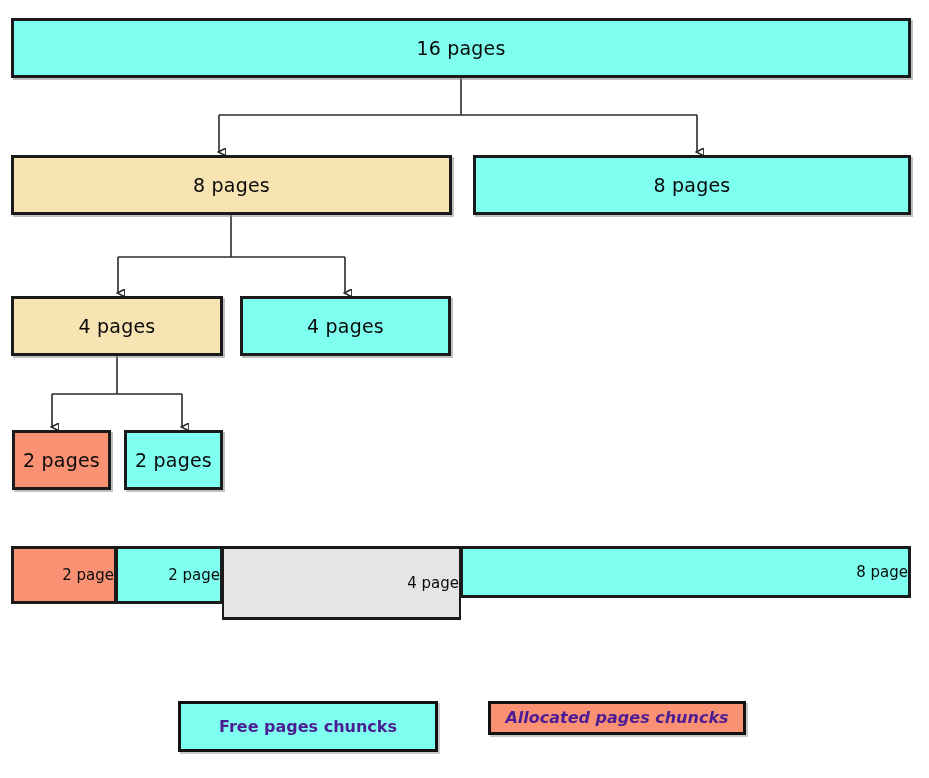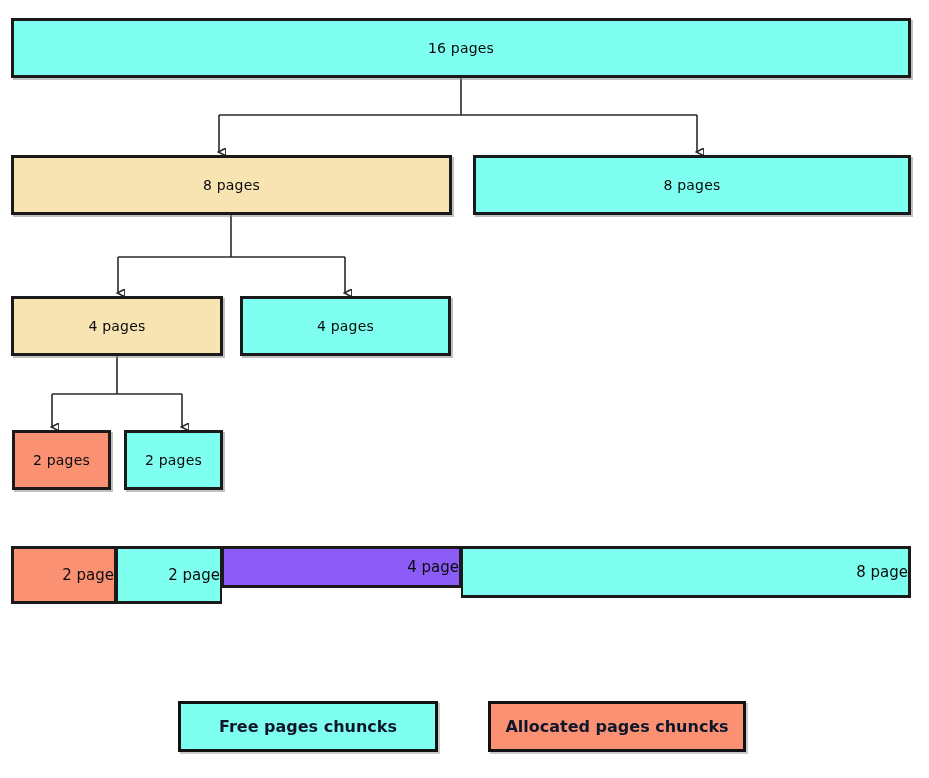--- a/index.html
+++ b/index.html
@@ -21,21 +21,21 @@
     height: 778px;
   }
   .node {
     position: absolute;
     box-sizing: border-box;
     border: 3px solid #1a1a1a;
     display: flex;
     align-items: center;
     justify-content: center;
     color: #0a0a0a;
-    font-size: 14px;
+    font-size: 19px;
     line-height: 1;
     letter-spacing: 0.2px;
     white-space: nowrap;
     box-shadow: 2px 2px 0 rgba(140,140,140,0.55);
   }
   .seg {
     position: absolute;
     box-sizing: border-box;
     border: 3px solid #1a1a1a;
     display: flex;
@@ -46,21 +46,21 @@
     line-height: 1;
     white-space: nowrap;
   }
   .legend-box {
     position: absolute;
     box-sizing: border-box;
     border: 3px solid #111111;
     display: flex;
     align-items: center;
     justify-content: center;
-    color: #0f172a;
+    color: #4c1d95;
     font-size: 16px;
     font-weight: bold;
     line-height: 1;
     white-space: nowrap;
     box-shadow: 2px 2px 0 rgba(150,150,150,0.5);
   }
   svg.edges {
     position: absolute;
     left: 0; top: 0;
     width: 929px;
@@ -123,29 +123,29 @@
         <span>2 pages</span>
       </div>
     </div>
   <div id="bar-layer">
       <div class="seg" style="left: 11px; top: 546px; width: 105px; height: 58px; background: rgb(250, 145, 115); border-right-width: 2px;">
         <span>2 page</span>
       </div>
       <div class="seg" style="left: 116px; top: 546px; width: 106px; height: 58px; background: rgb(126, 255, 239); border-left-width: 2px; border-right-width: 2px;">
         <span>2 page</span>
       </div>
-      <div class="seg" style="left: 222px; top: 546px; width: 239px; height: 42px; background: #8b5cf6; border-left-width: 2px; border-right-width: 2px;">
+      <div class="seg" style="left: 222px; top: 546px; width: 239px; height: 74px; background: #e5e5e5; border-left-width: 2px; border-right-width: 2px;">
         <span>4 page</span>
       </div>
       <div class="seg" style="left: 461px; top: 546px; width: 450px; height: 52px; background: rgb(126, 255, 239); border-left-width: 2px;">
         <span>8 page</span>
       </div>
     </div>
   <div id="legend-layer">
       <div class="legend-box" style="left: 178px; top: 701px; width: 260px; height: 51px; background: rgb(126, 255, 239);">
         <span>Free pages chuncks</span>
       </div>
-      <div class="legend-box" style="left: 488px; top: 701px; width: 258px; height: 51px; background: rgb(250, 145, 115);">
+      <div class="legend-box" style="left: 488px; top: 701px; width: 258px; height: 34px; background: rgb(250, 145, 115); font-style: italic;">
         <span>Allocated pages chuncks</span>
       </div>
     </div>
 
 </div>
 
 </body></html>

